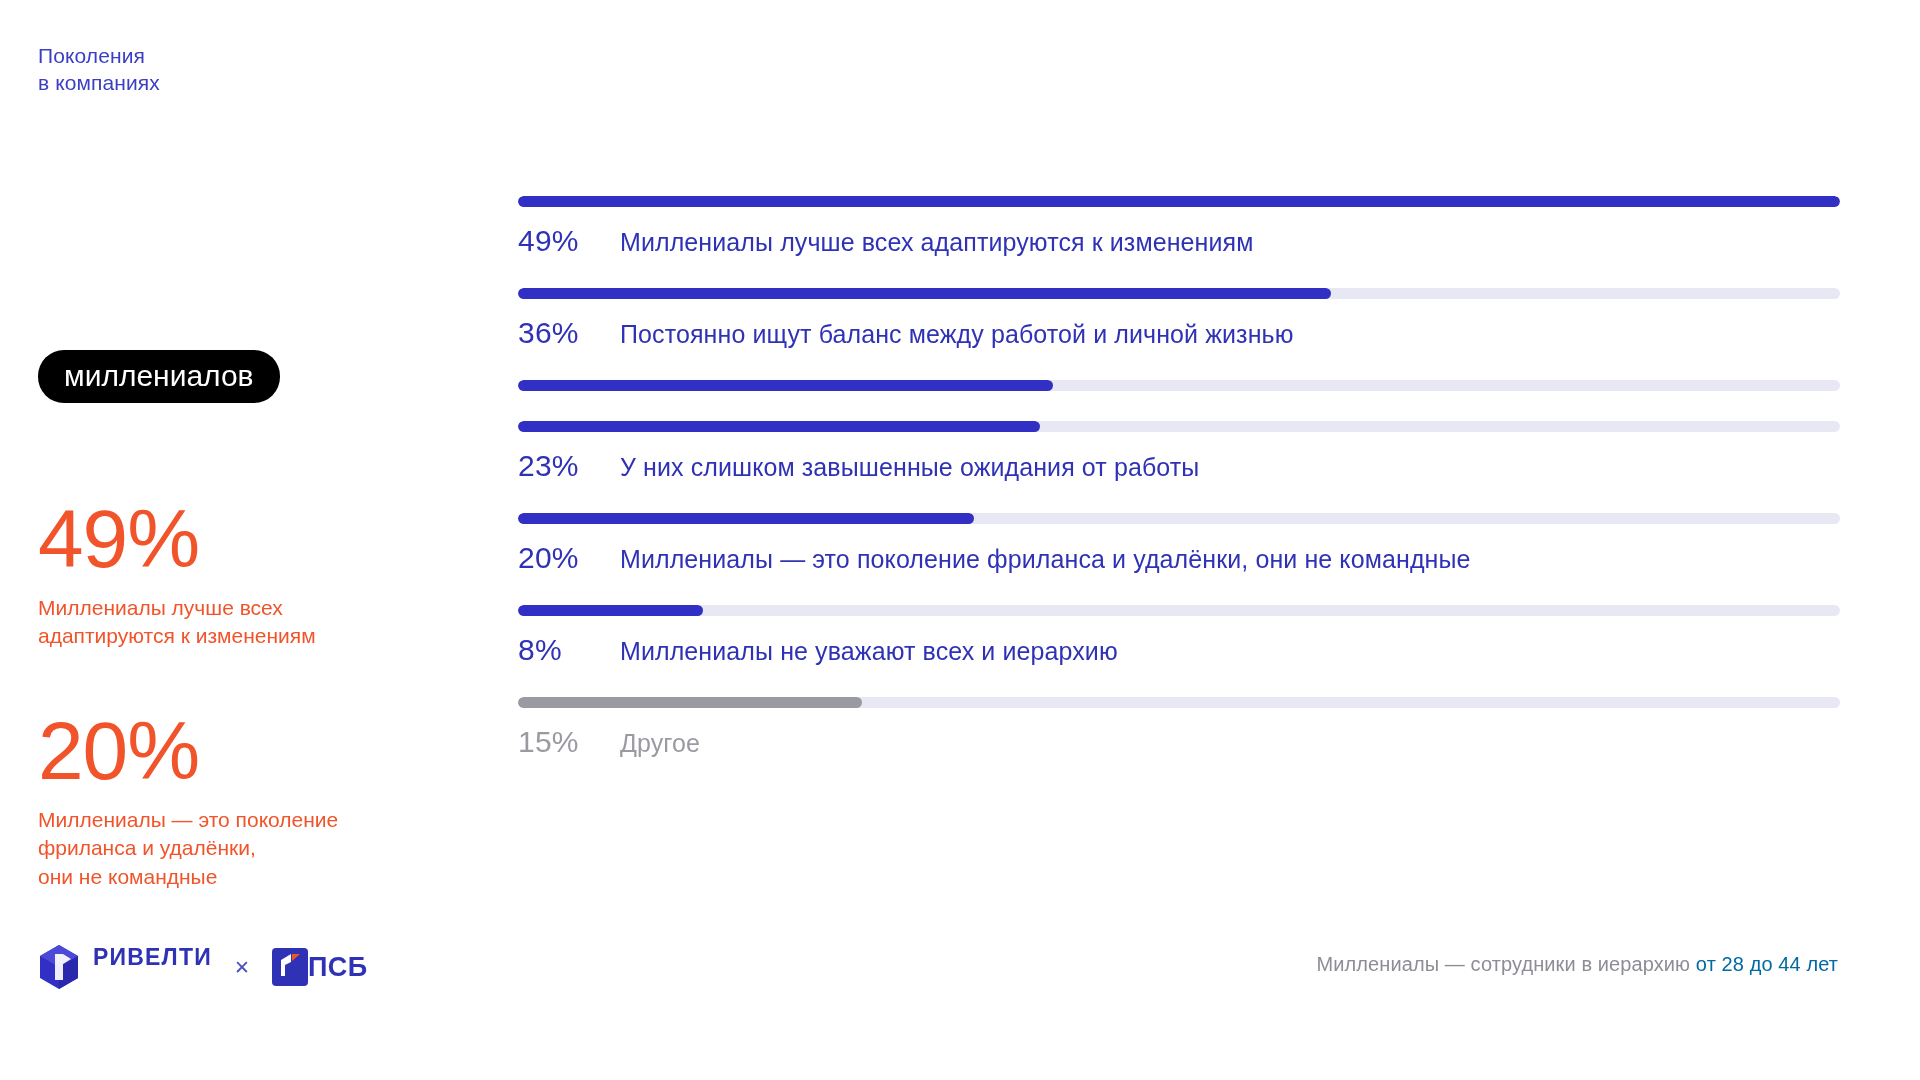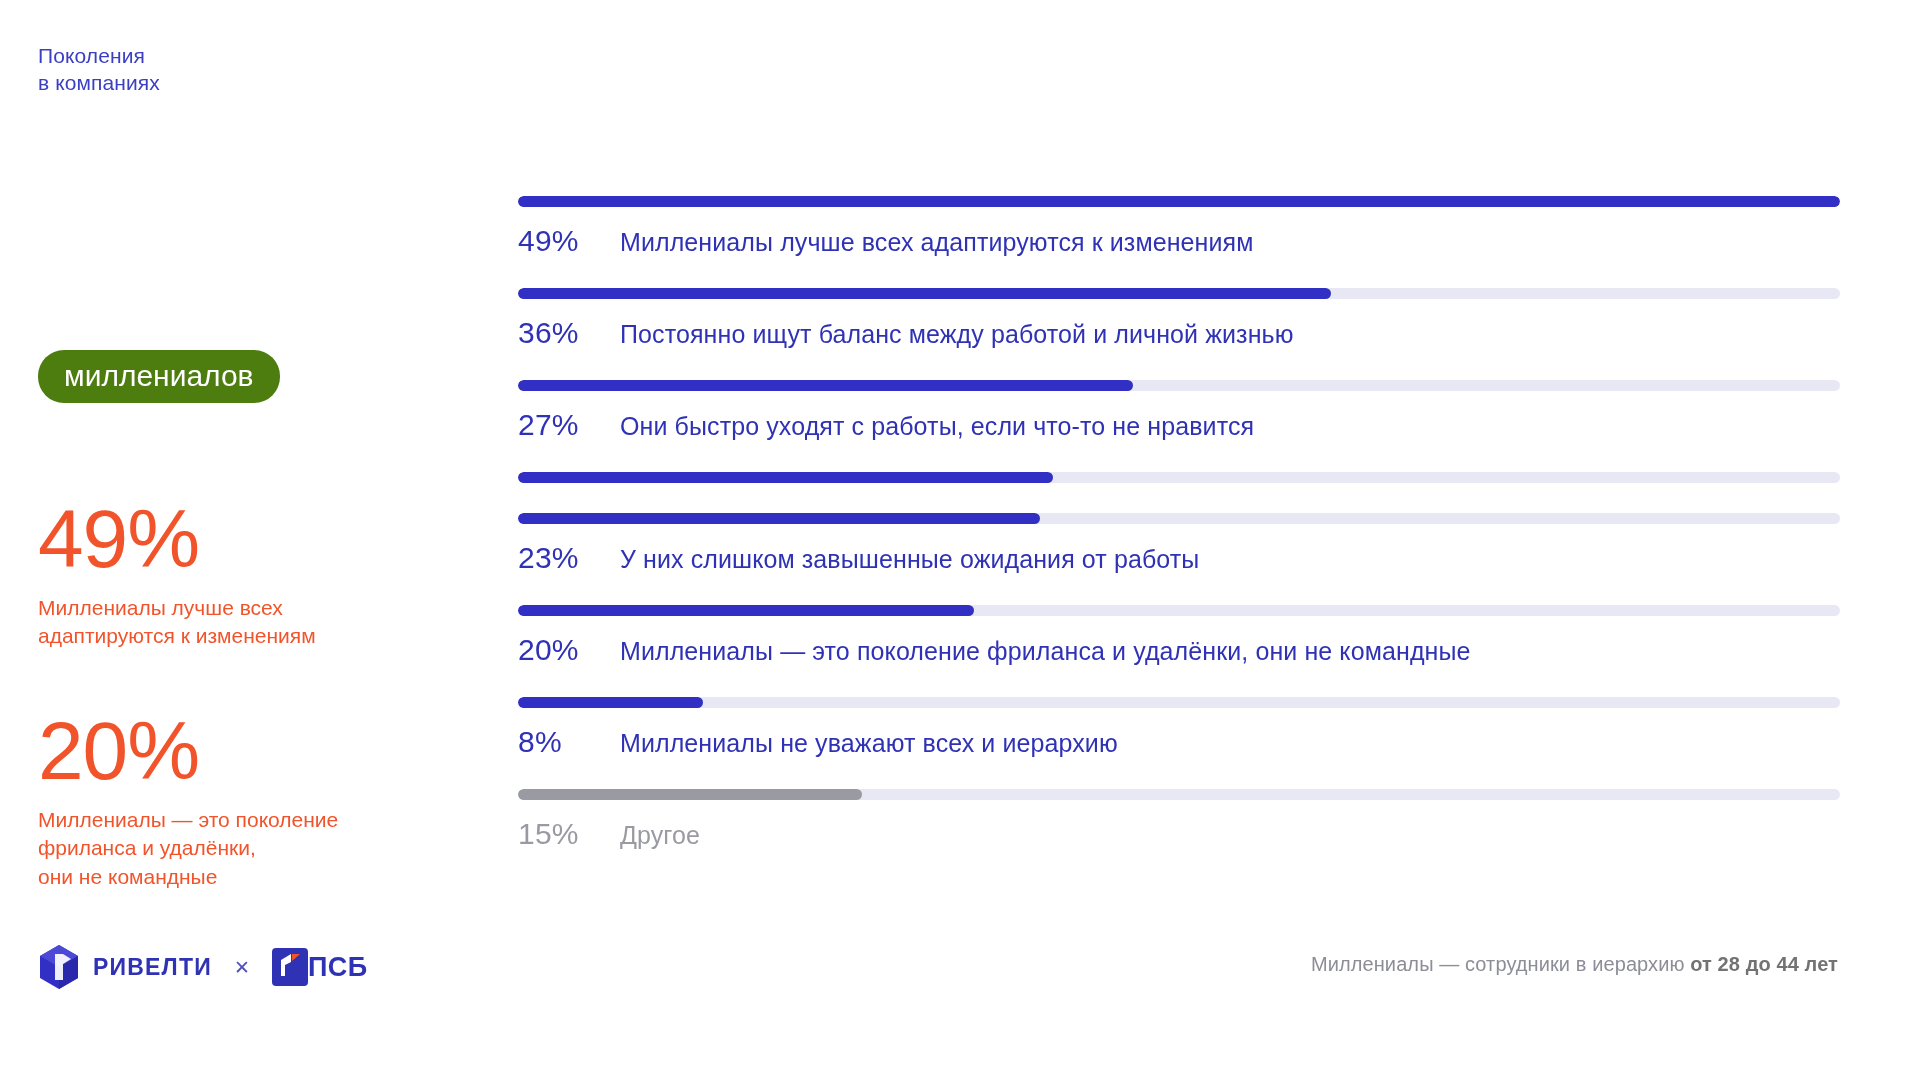--- a/index.html
+++ b/index.html
@@ -43,21 +43,21 @@
     line-height: 1.37;
     color: #2f32b5;
     white-space: pre-line;
     letter-spacing: 0.1px;
   }
 
   .pill {
     position: absolute;
     left: 38px;
     top: 350px;
-    background: #4d7c0f;
+    background: #000000;
     color: #ffffff;
     border-radius: 26px;
     padding: 9px 26px 11px 26px;
     font-size: 30px;
     line-height: 1.1;
     display: inline-block;
   }
 
   .stat-block { position: absolute; left: 38px; }
   .stat-1 { top: 500px; }
@@ -80,21 +80,21 @@
 
   
   .logos {
     position: absolute;
     left: 38px;
     bottom: 54px;
     display: flex;
     align-items: center;
     gap: 22px;
   }
-  .logo-rivelty { display: flex; align-items: center; gap: 13px; }
+  .logo-rivelty { display: flex; gap: 13px; }
   .logo-mark { width: 42px; height: 46px; }
   .logo-word {
     font-size: 23px;
     letter-spacing: 1.2px;
     color: #2f32b5;
     font-weight: 700;
   }
   .logo-x { color: #2f32b5; font-size: 19px; opacity: .85; }
   .logo-psb { display: flex; align-items: center; }
   .psb-mark { width: 36px; height: 38px; }
@@ -154,21 +154,21 @@
   .row.muted .pct, .row.muted .txt { color: #9a9aa3; }
 
   .footnote {
     position: absolute;
     right: 82px;
     bottom: 68px;
     font-size: 20px;
     color: #8d8d98;
     letter-spacing: 0.1px;
   }
-  .footnote b { color: #737373; font-weight: 700; }
+  .footnote b { color: #0369a1; font-weight: 400; }
 </style>
 </head>
 <body>
 
 <div class="slide">
 
   <div class="kicker">Поколения
 в компаниях</div>
 
 
@@ -228,29 +228,20 @@
     <div class="row">
       <div class="track">
         <div class="fill" style="width:61.5%"></div>
       </div>
       <div class="row-label">
         <span class="pct">36%</span>
         <span class="txt">Постоянно ищут баланс между работой и личной жизнью</span>
       </div>
     </div>
 
-    <div class="row">
-      <div class="track">
-        <div class="fill" style="width:46.5%"></div>
-      </div>
-      <div class="row-label">
-        <span class="pct">27%</span>
-        <span class="txt">Они быстро уходят с работы, если что-то не нравится</span>
-      </div>
-    </div>
 
     <div class="row">
       <div class="track">
         <div class="fill" style="width:40.5%"></div>
       </div>
     </div>
 
     <div class="row">
       <div class="track">
         <div class="fill" style="width:39.5%"></div>

